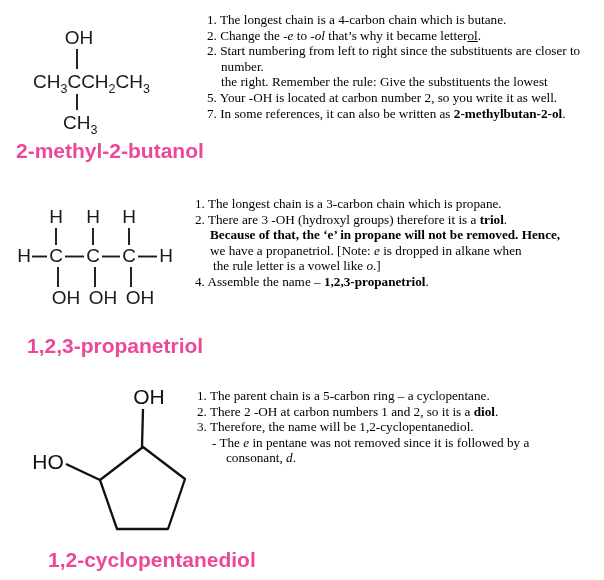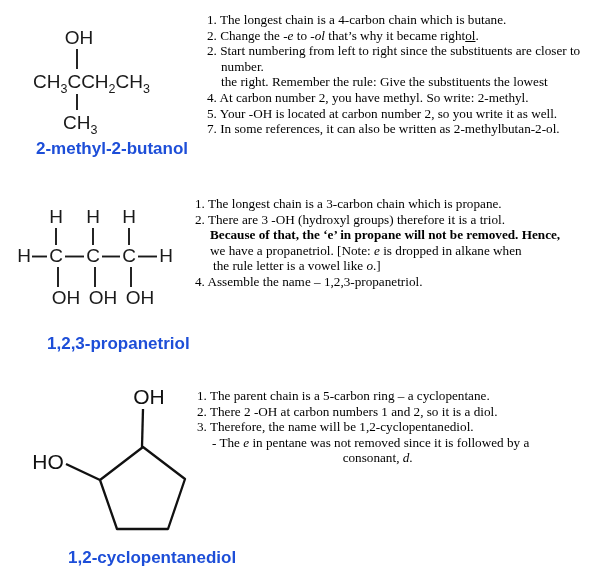--- a/index.html
+++ b/index.html
@@ -21,34 +21,33 @@
     font-family:"Liberation Sans", sans-serif;
     font-size:21px;fill:#111;
   }
   .sub{font-size:12.5px;}
   .bond{stroke:#1a1a1a;stroke-width:1.9;fill:none;}
   .bond-thick{stroke:#111;stroke-width:2.3;fill:none;stroke-linejoin:round;}
   .struct-label{
     position:absolute;
     font-family:"Liberation Sans", sans-serif;
     font-weight:bold;
-    font-size:17px;
-    color:#1d4ed8;
+    font-size:21px;
+    color:#ec4899;
     white-space:nowrap;
-    margin-left:20px;
   }
   
   .notes{
     position:absolute;
     font-size:13.2px;
     line-height:15.6px;
     color:#000;
   }
   .note-line{white-space:pre;}
-  .note-line .b{font-weight:normal;}
+  .note-line .b{font-weight:bold;}
   .note-line .i{font-style:italic;}
   .note-line .u{text-decoration:underline;}
 </style>
 </head>
 <body>
 
 <div id="page">
 
   <svg class="structure-svg" style="left:15px;top:20px;" width="175" height="125" viewBox="0 0 175 125">
     <text class="atom" x="64" y="24" text-anchor="middle">OH</text>
@@ -58,25 +57,24 @@
     </text>
     <line class="bond" x1="62" y1="74" x2="62" y2="90"></line>
     <text class="atom" x="48" y="109">
       <tspan>CH</tspan><tspan class="sub" dy="5">3</tspan>
     </text>
   </svg>
   <div class="struct-label" style="left:16px;top:139px;">2-methyl-2-butanol</div>
 
   <div class="notes" style="left:183px;top:12px;margin-left:24px;">
       <div class="note-line"><span>1. The longest chain is a 4-carbon chain which is butane.</span></div>
-      <div class="note-line"><span>2. Change the </span><span class="i">-e</span><span> to </span><span class="i">-ol</span><span> that’s why it became right</span><span class="u">ol</span><span>.</span></div>
+      <div class="note-line"><span>2. Change the </span><span class="i">-e</span><span> to </span><span class="i">-ol</span><span> that’s why it became letter</span><span class="u">ol</span><span>.</span></div>
       <div class="note-line"><span>2. Start numbering from left to right since the substituents are closer to</span></div>
       <div class="note-line" style="padding-left: 14px;"><span>number.</span></div>
       <div class="note-line" style="padding-left: 14px;"><span>the right. Remember the rule: Give the substituents the lowest</span></div>
-      <div class="note-line"><span>4. At carbon number 2, you have methyl. So write: 2-methyl.</span></div>
       <div class="note-line"><span>5. Your -OH is located at carbon number 2, so you write it as well.</span></div>
       <div class="note-line"><span>7. In some references, it can also be written as </span><span class="b">2-methylbutan-2-ol</span><span>.</span></div>
     </div>
 
   <svg class="structure-svg" style="left:10px;top:207px;" width="180" height="108" viewBox="0 0 180 108">
 
     <text class="atom" x="46" y="16" text-anchor="middle">H</text>
     <text class="atom" x="83" y="16" text-anchor="middle">H</text>
     <text class="atom" x="119" y="16" text-anchor="middle">H</text>
     <line class="bond" x1="46" y1="21" x2="46" y2="38"></line>
@@ -119,16 +117,16 @@
     <line class="bond-thick" x1="46" y1="79" x2="80" y2="95"></line>
     <path class="bond-thick" d="M123,62 L165,94 L148,144 L97,144 L80,95 Z"></path>
   </svg>
   <div class="struct-label" style="left:48px;top:548px;">1,2-cyclopentanediol</div>
 
   <div class="notes" style="left:197px;top:388px;">
       <div class="note-line"><span>1. The parent chain is a 5-carbon ring – a cyclopentane.</span></div>
       <div class="note-line"><span>2. There 2 -OH at carbon numbers 1 and 2, so it is a </span><span class="b">diol</span><span>.</span></div>
       <div class="note-line"><span>3. Therefore, the name will be 1,2-cyclopentanediol.</span></div>
       <div class="note-line" style="padding-left: 15px;"><span>- The </span><span class="i">e</span><span> in pentane was not removed since it is followed by a</span></div>
-      <div class="note-line" style="padding-left: 29px; text-align: center;"><span>consonant, </span><span class="i">d</span><span>.</span></div>
+      <div class="note-line" style="padding-left: 29px;"><span>consonant, </span><span class="i">d</span><span>.</span></div>
     </div>
 
 </div>
 
 </body></html>

